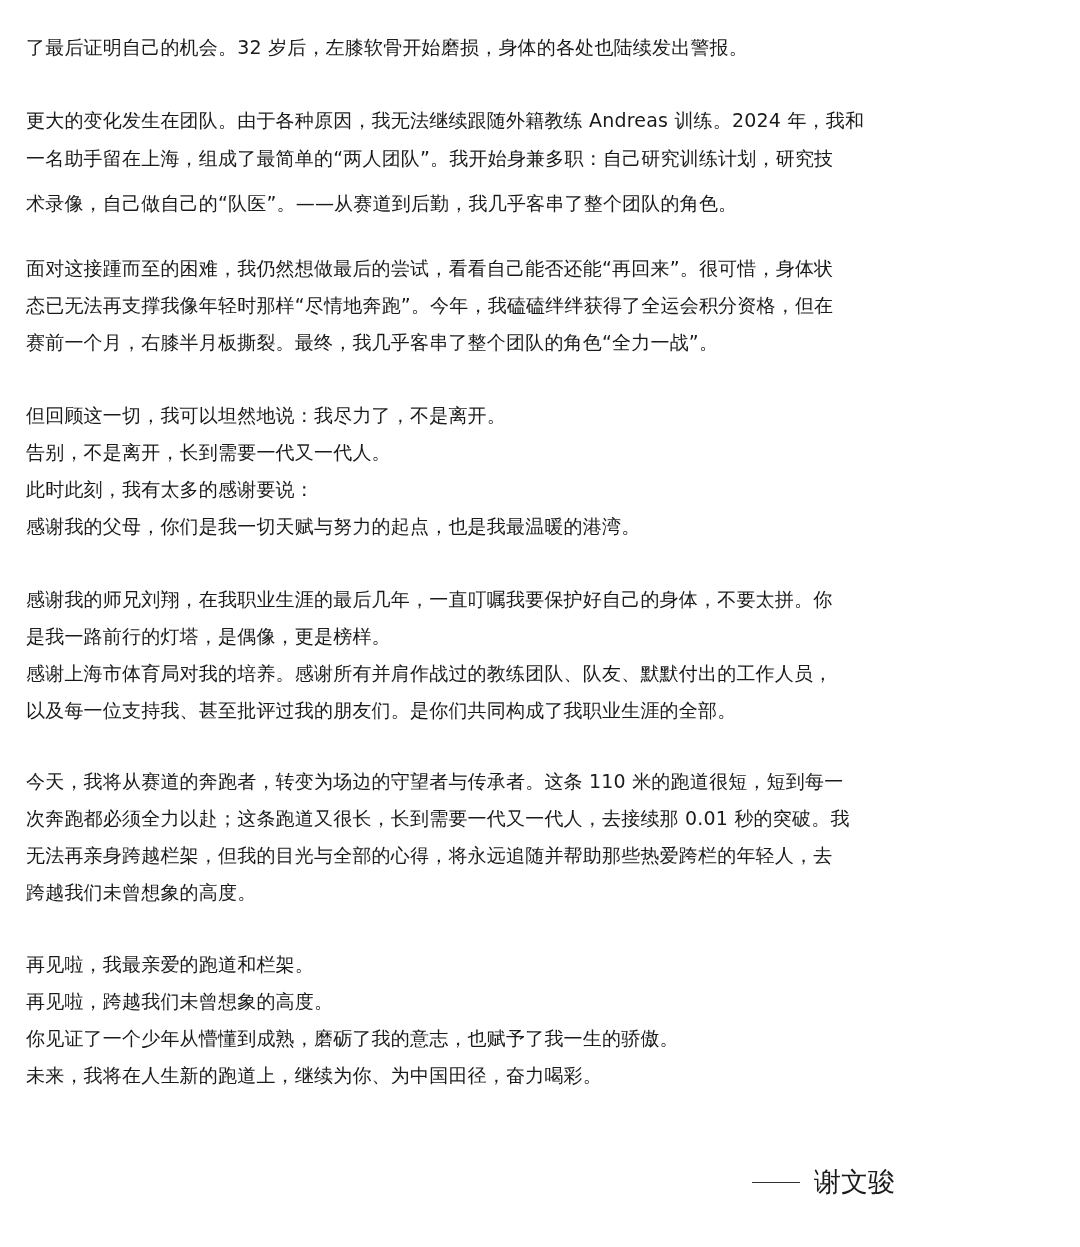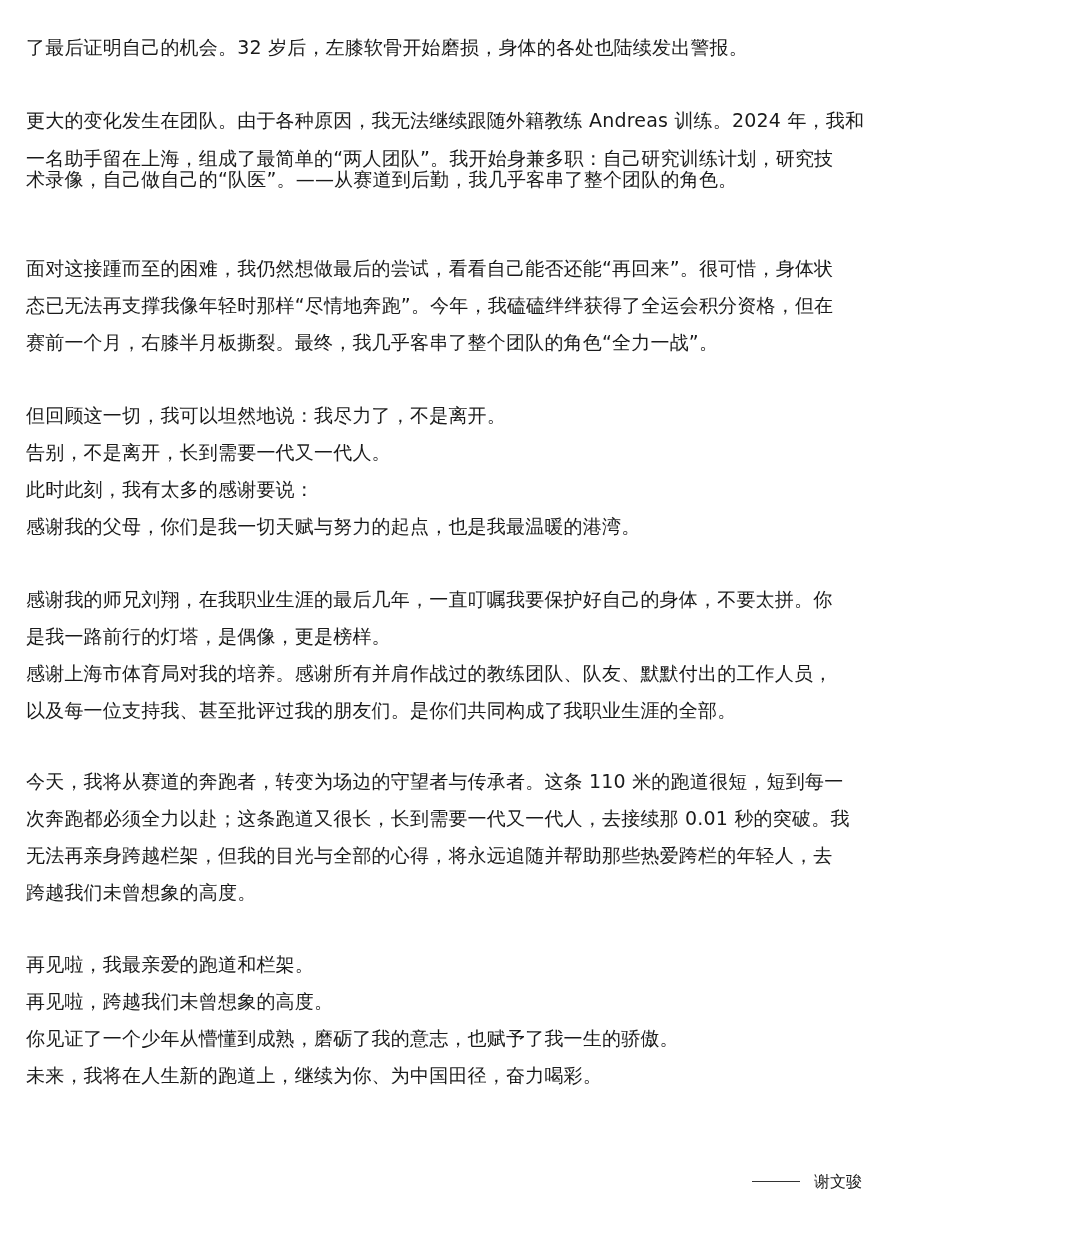--- a/index.html
+++ b/index.html
@@ -26,21 +26,21 @@
       left: 0;
       white-space: nowrap;
       font-size: 19px;
       line-height: 30px;
       letter-spacing: 0.2px;
     }
     .signature {
       position: absolute;
       left: 752px;
       top: 1167px;
-      font-size: 16px;
+      font-size: 27px;
       line-height: 30px;
       white-space: nowrap;
       text-align: center;
     }
     .sig-dash {
       display: inline-block;
       width: 48px;
       border-top: 1px solid #333;
       vertical-align: middle;
       margin-right: 14px;
@@ -49,21 +49,21 @@
     }
   </style>
 </head>
 <body>
 
 <div class="doc">
   <div class="line" style="top:32px">了最后证明自己的机会。32 岁后，左膝软骨开始磨损，身体的各处也陆续发出警报。</div>
 
   <div class="line" style="top:105px">更大的变化发生在团队。由于各种原因，我无法继续跟随外籍教练 Andreas 训练。2024 年，我和</div>
   <div class="line" style="top:143px">一名助手留在上海，组成了最简单的“两人团队”。我开始身兼多职：自己研究训练计划，研究技</div>
-  <div class="line" style="top:164px">术录像，自己做自己的“队医”。——从赛道到后勤，我几乎客串了整个团队的角色。</div>
+  <div class="line" style="top:188px">术录像，自己做自己的“队医”。——从赛道到后勤，我几乎客串了整个团队的角色。</div>
 
   <div class="line" style="top:253px">面对这接踵而至的困难，我仍然想做最后的尝试，看看自己能否还能“再回来”。很可惜，身体状</div>
   <div class="line" style="top:290px">态已无法再支撑我像年轻时那样“尽情地奔跑”。今年，我磕磕绊绊获得了全运会积分资格，但在</div>
   <div class="line" style="top:327px">赛前一个月，右膝半月板撕裂。最终，我几乎客串了整个团队的角色“全力一战”。</div>
 
   <div class="line" style="top:400px">但回顾这一切，我可以坦然地说：我尽力了，不是离开。</div>
   <div class="line" style="top:437px">告别，不是离开，长到需要一代又一代人。</div>
   <div class="line" style="top:474px">此时此刻，我有太多的感谢要说：</div>
   <div class="line" style="top:511px">感谢我的父母，你们是我一切天赋与努力的起点，也是我最温暖的港湾。</div>
 

